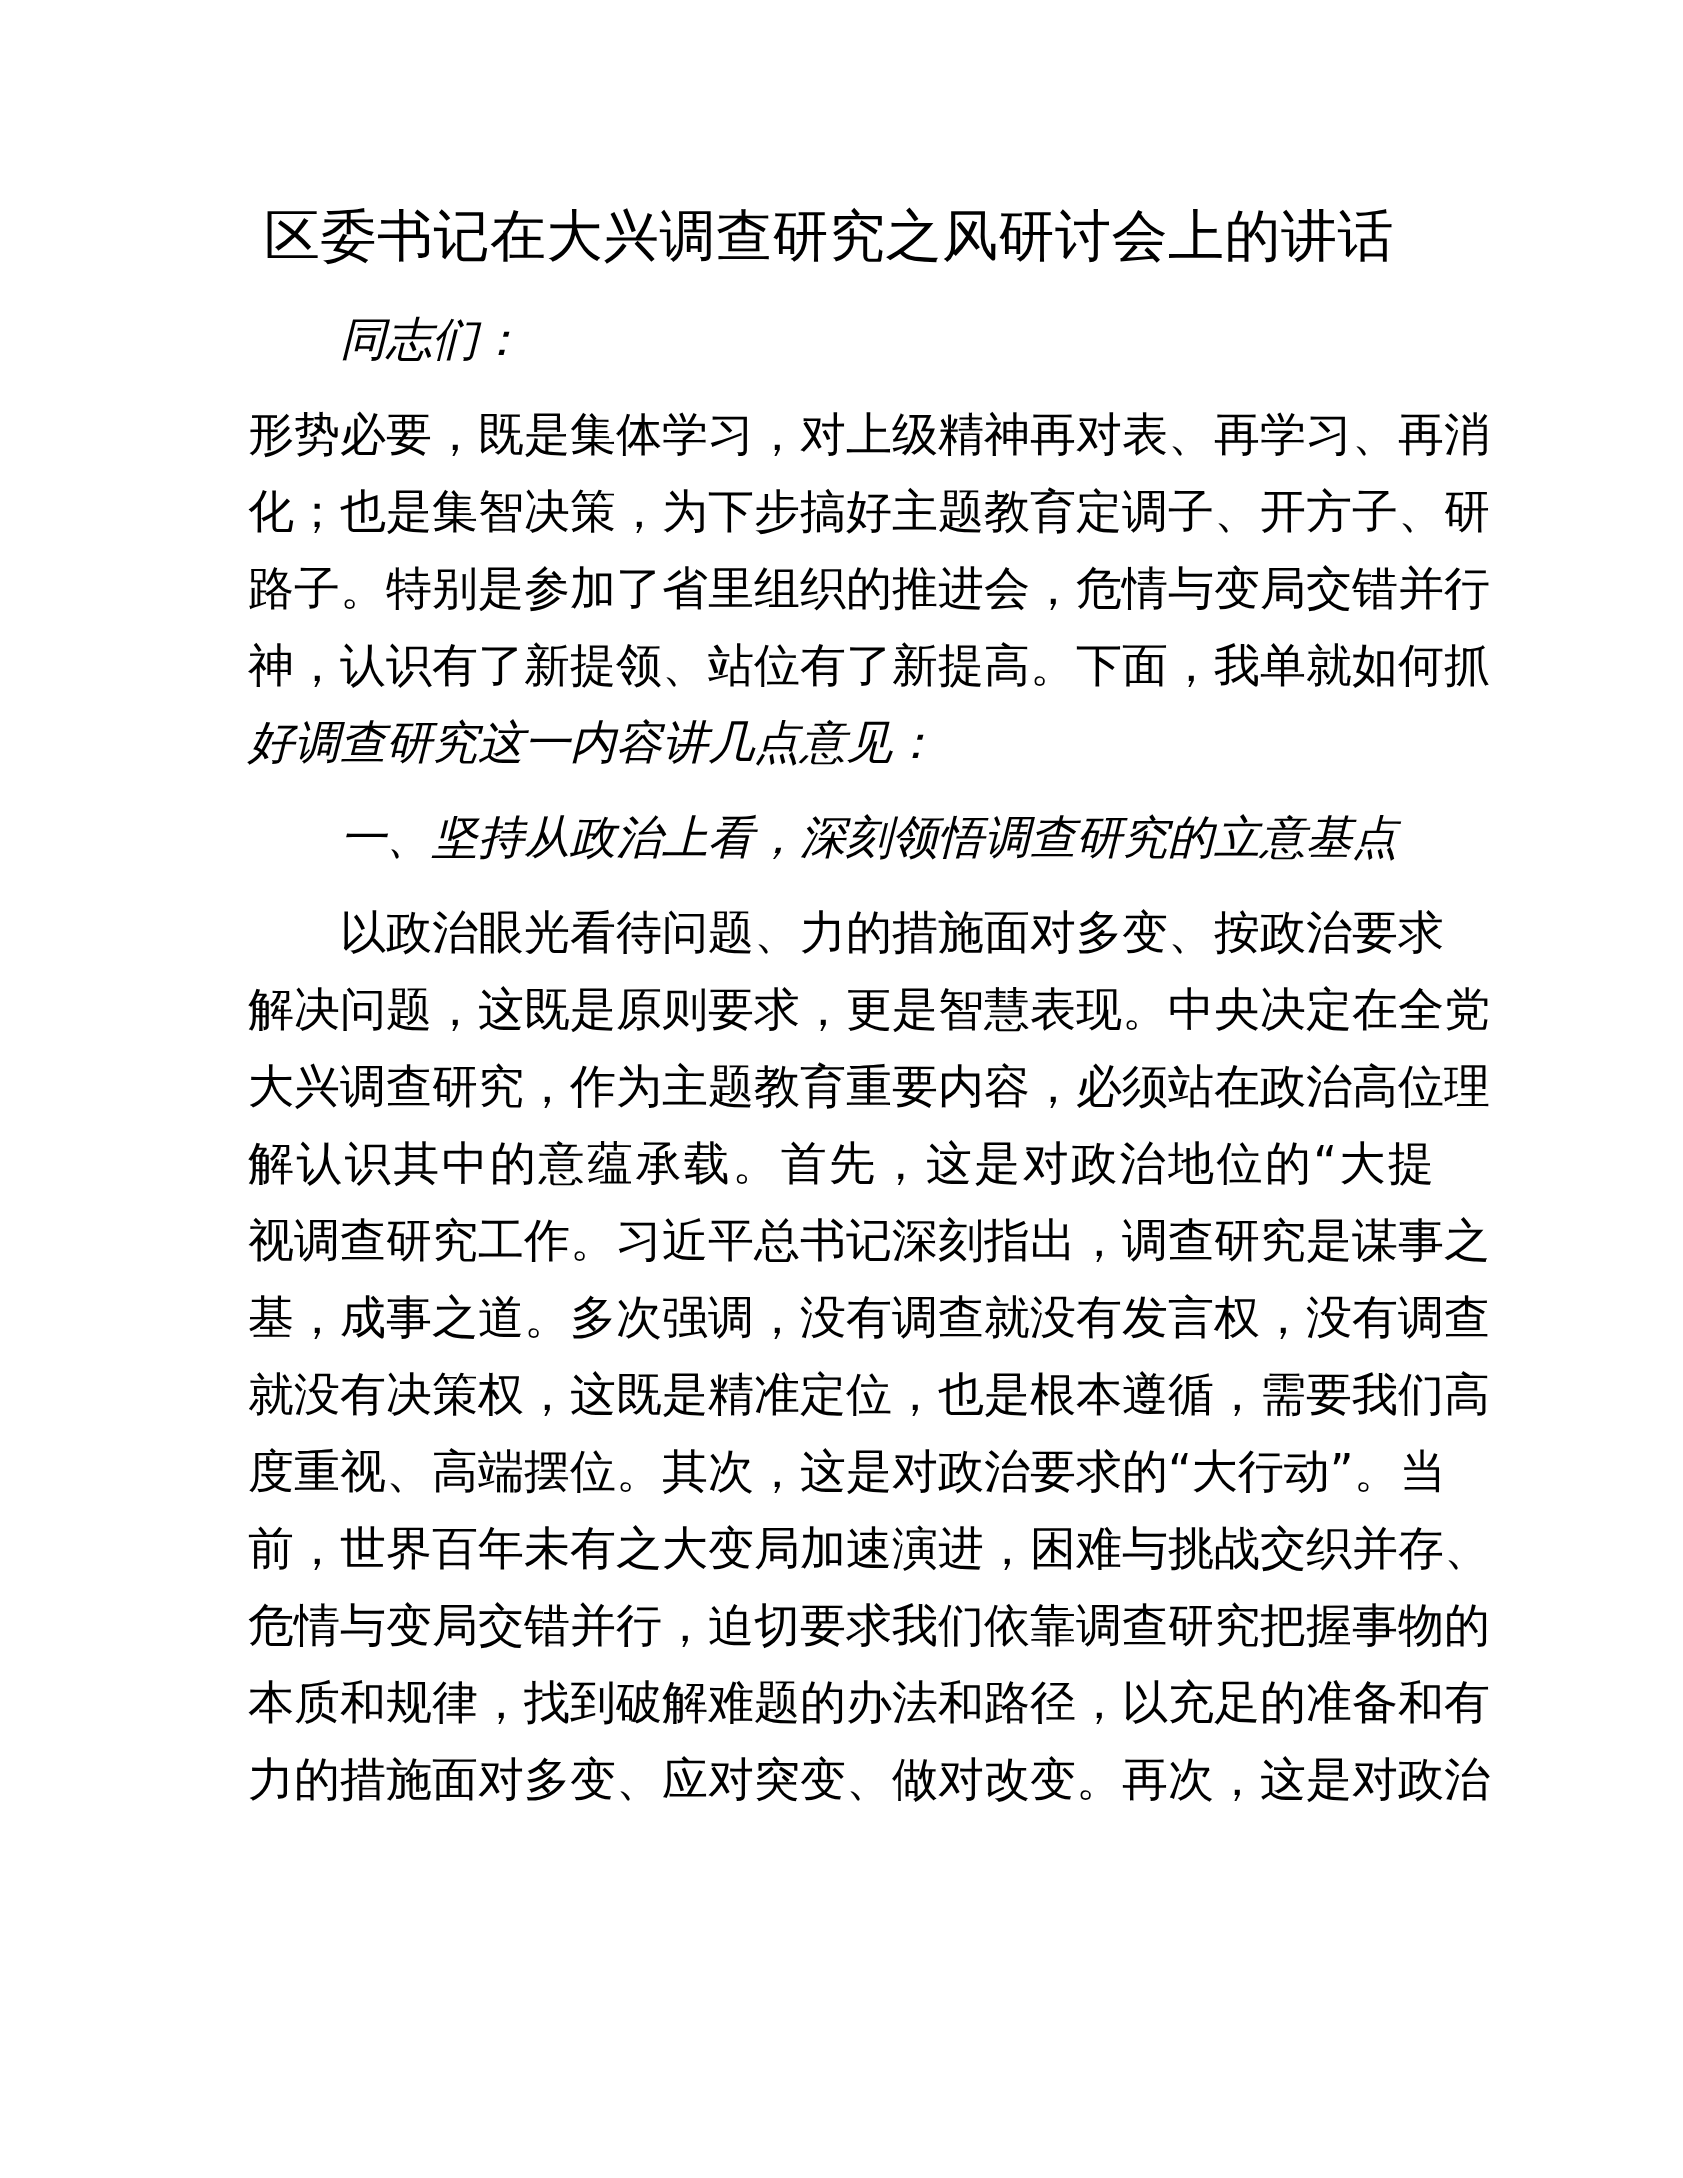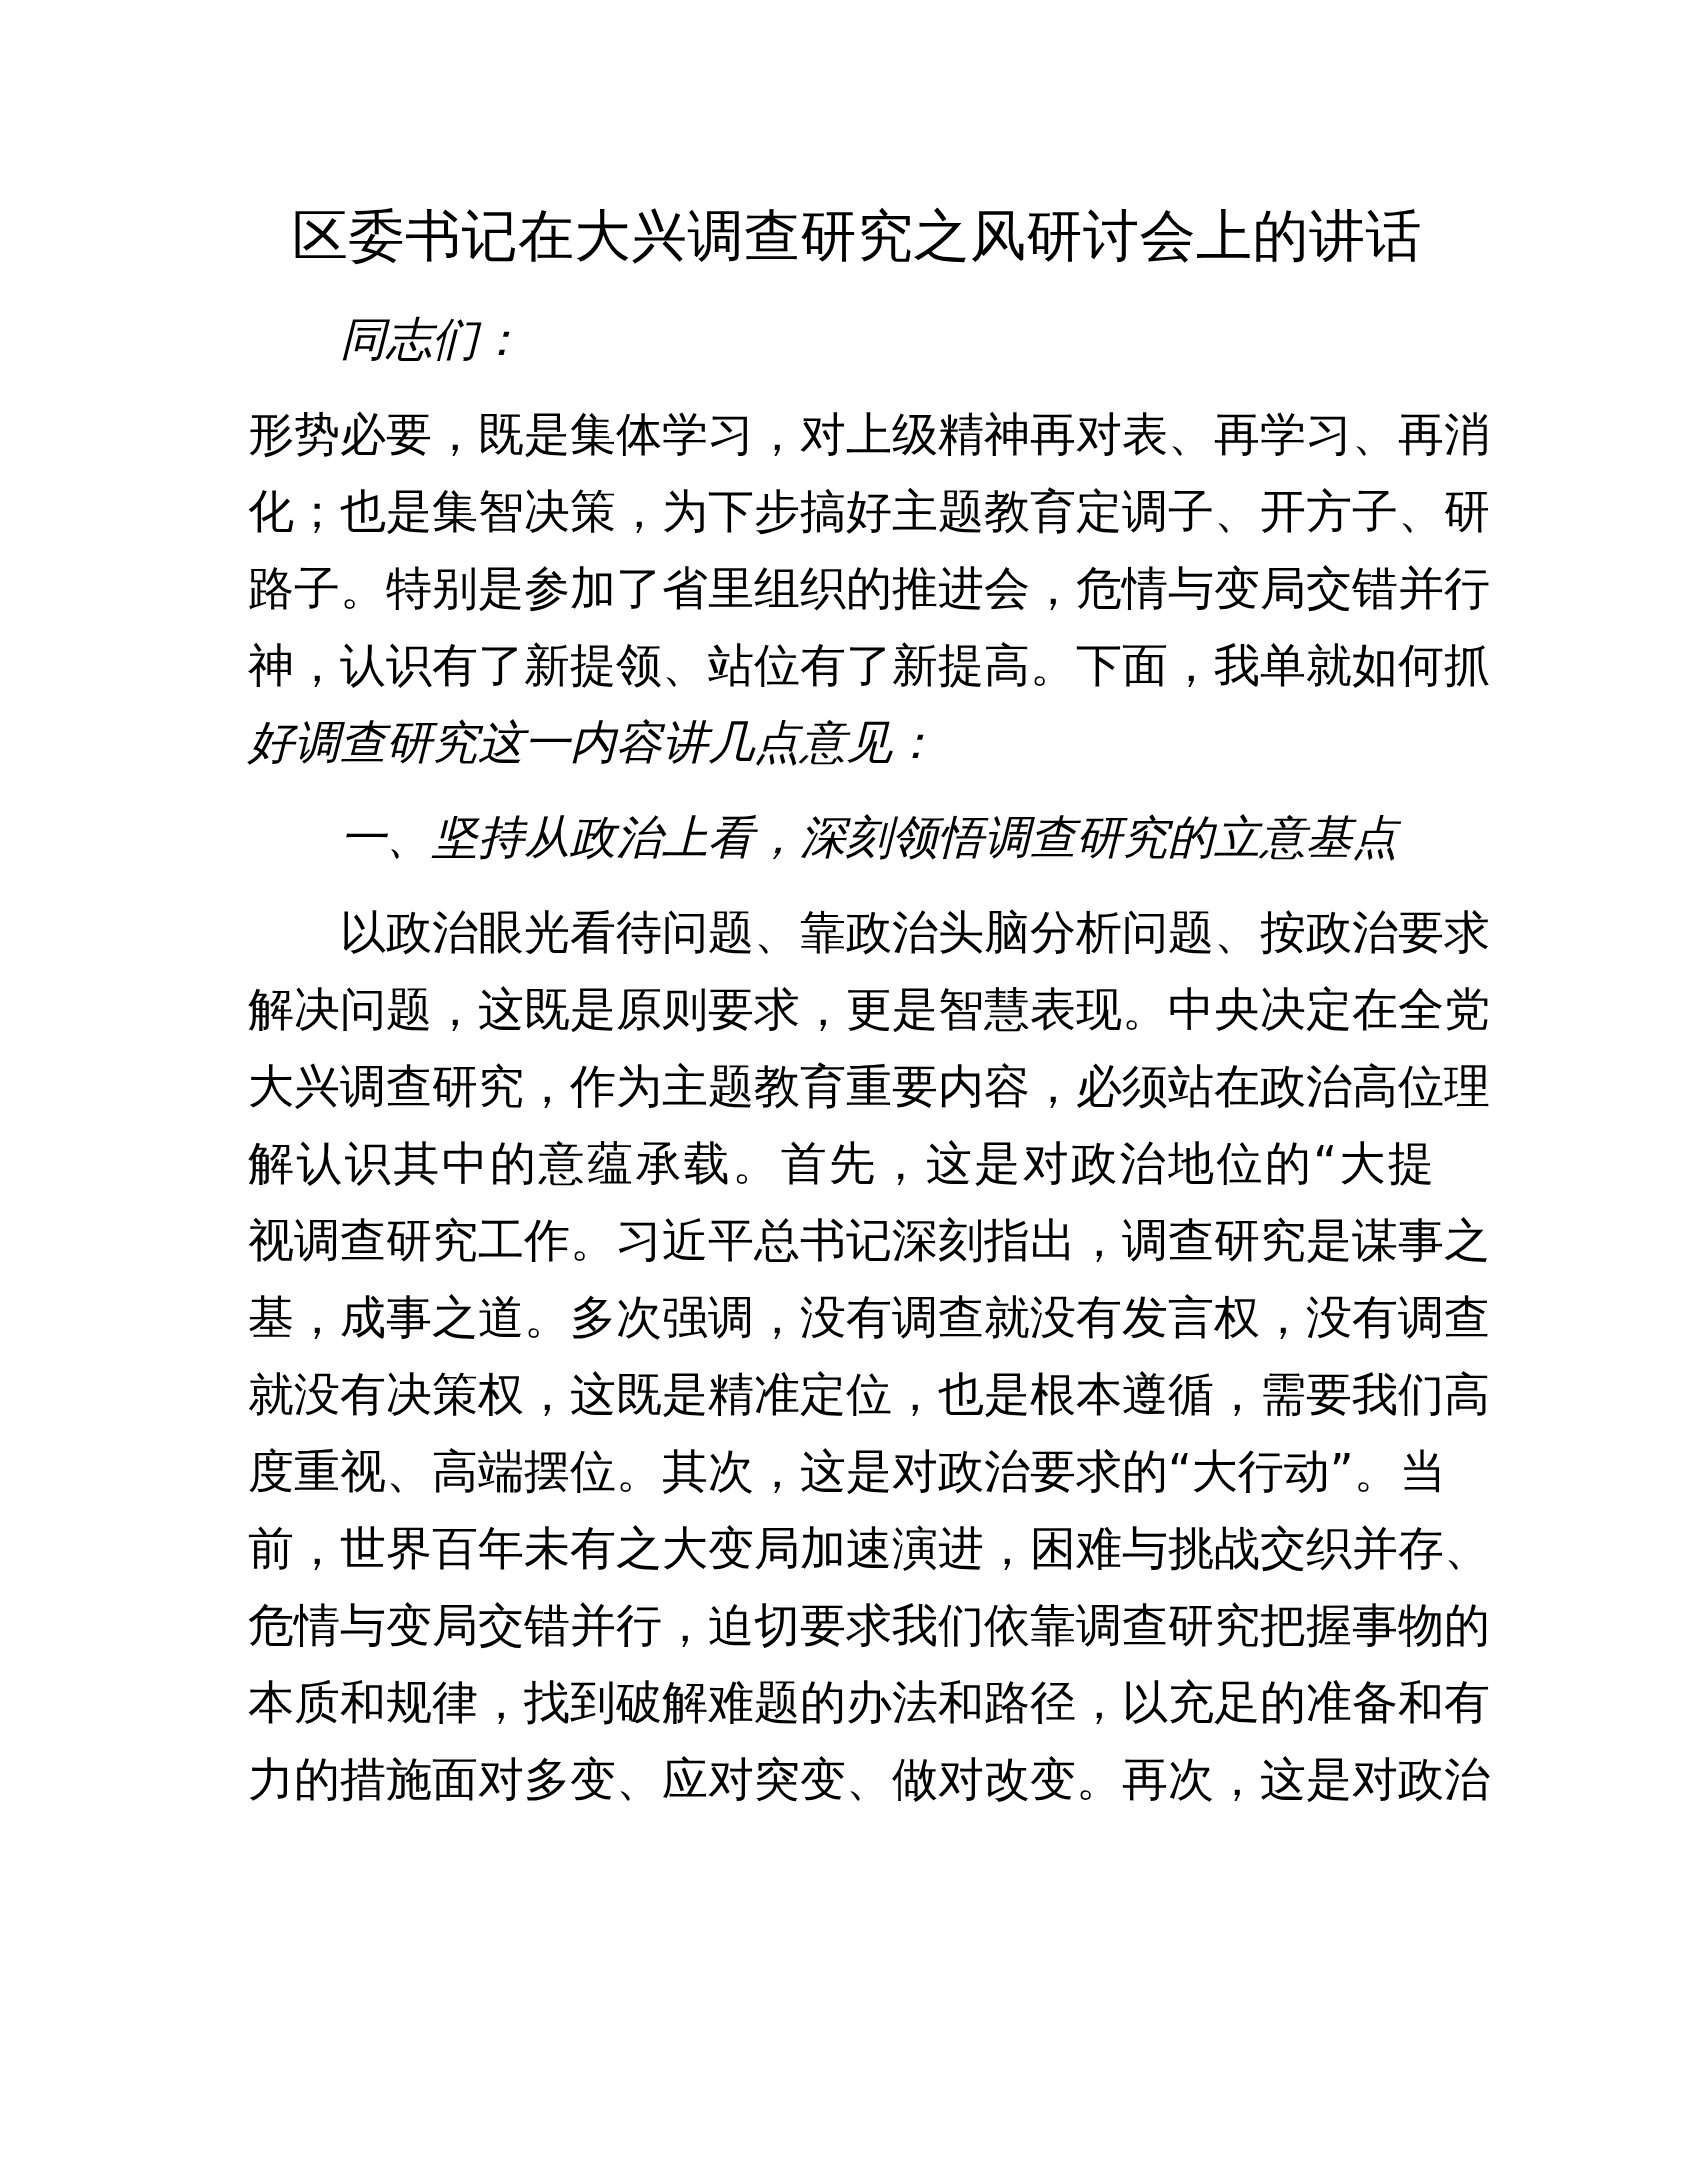--- a/index.html
+++ b/index.html
@@ -23,21 +23,21 @@
   }
   .title {
     position: absolute;
     left: 16px;
     top: 196px;
     width: 1158px;
     font-size: 56px;
     line-height: 79px;
     letter-spacing: 0.5px;
     white-space: nowrap;
-    text-align: right;
+    text-align: left;
     margin: 0;
     font-weight: normal;
   }
   .body {
     position: absolute;
     left: 0;
     top: 301px;
     width: 1188px;
   }
   .para {
@@ -83,21 +83,21 @@
       <span class="line">路子。特别是参加了省里组织的推进会，危情与变局交错并行</span>
       <span class="line">神，认识有了新提领、站位有了新提高。下面，我单就如何抓</span>
       <span class="line last">好调查研究这一内容讲几点意见：</span>
     </p>
 
     <p class="para">
       <span class="line indent last">一、坚持从政治上看，深刻领悟调查研究的立意基点</span>
     </p>
 
     <p class="para">
-      <span class="line indent">以政治眼光看待问题、靠政治头脑分析问题、按政治要求</span>
+      <span class="line indent">以政治眼光看待问题、力的措施面对多变、按政治要求</span>
       <span class="line">解决问题，这既是原则要求，更是智慧表现。中央决定在全党</span>
       <span class="line">大兴调查研究，作为主题教育重要内容，必须站在政治高位理</span>
       <span class="line">解认识其中的意蕴承载。首先，这是对政治地位的“大提</span>
       <span class="line">视调查研究工作。习近平总书记深刻指出，调查研究是谋事之</span>
       <span class="line">基，成事之道。多次强调，没有调查就没有发言权，没有调查</span>
       <span class="line">就没有决策权，这既是精准定位，也是根本遵循，需要我们高</span>
       <span class="line">度重视、高端摆位。其次，这是对政治要求的“大行动”。当</span>
       <span class="line">前，世界百年未有之大变局加速演进，困难与挑战交织并存、</span>
       <span class="line">危情与变局交错并行，迫切要求我们依靠调查研究把握事物的</span>
       <span class="line">本质和规律，找到破解难题的办法和路径，以充足的准备和有</span>

